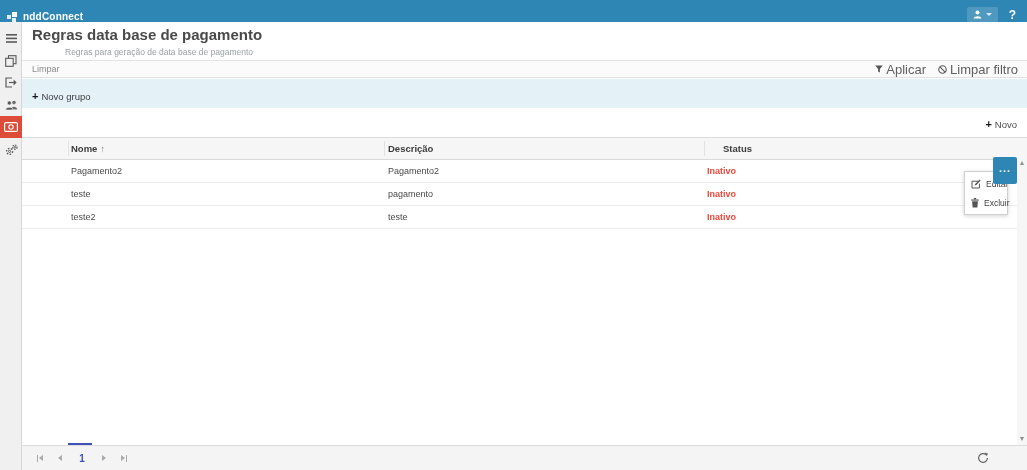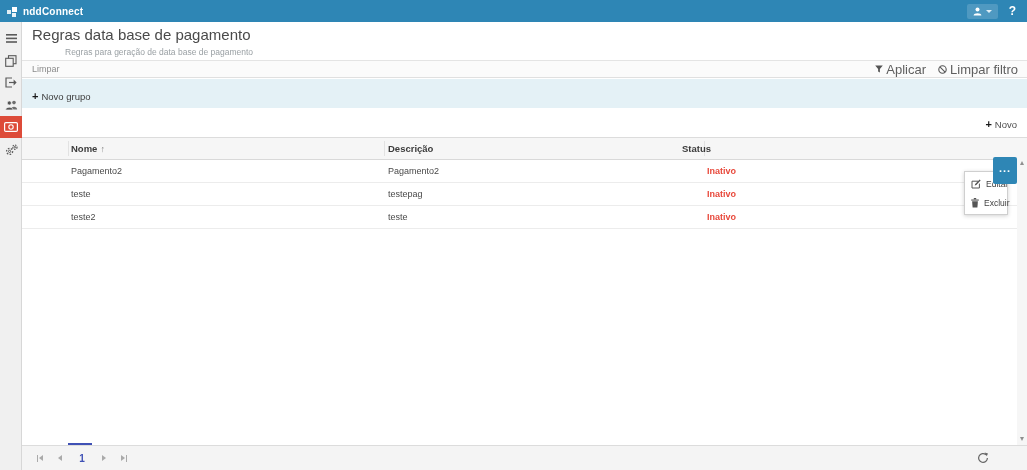--- a/index.html
+++ b/index.html
@@ -2,21 +2,21 @@
 <html><head>
 <meta charset="utf-8">
 <style>
   * { margin:0; padding:0; box-sizing:border-box; }
   html,body { width:1027px; height:470px; background:#fff; overflow:hidden;
               font-family:"Liberation Sans", sans-serif; }
   .app { position:relative; width:1027px; height:470px; }
 
   
   .topbar { position:absolute; left:0; top:0; width:1027px; height:22px;
-            background:#2e86b5; display:flex; align-items:center; color:#fff; z-index:10; }
+            background:#2e86b5; display:flex; align-items:flex-end; color:#fff; z-index:10; }
   .logo { position:relative; width:11px; height:11px; margin-left:7px; }
   .logo i { position:absolute; background:#fff; }
   .logo .s1 { left:0; top:4px; width:4px; height:4px; opacity:.85; }
   .logo .s2 { left:5px; top:1px; width:5px; height:5px; }
   .logo .s3 { left:5px; top:7px; width:4px; height:4px; opacity:.9; }
   .brand { margin-left:5px; font-size:10px; font-weight:bold; letter-spacing:.2px; }
   .topbar-right { margin-left:auto; display:flex; align-items:center; gap:8px; margin-right:8px; }
   .user-btn { display:flex; align-items:center; gap:4px; background:rgba(255,255,255,.16);
               padding:3px 6px; border-radius:2px; cursor:pointer; }
   .caret-down { width:0; height:0; border-left:3px solid transparent;
@@ -25,21 +25,21 @@
 
   
   .sidebar { position:absolute; left:0; top:22px; width:22px; height:448px;
              background:#f0f0f0; border-right:1px solid #d7d7d7; z-index:9; }
   .side-item { width:22px; height:21px; margin-top:1px; display:flex; align-items:center;
                justify-content:center; cursor:pointer; }
   .side-item.first { margin-top:6px; }
   .side-item.active { background:#dd4b39; height:22px; }
 
   
-  .page-title { position:absolute; left:32px; top:26px; font-size:15px; font-weight:400;
+  .page-title { position:absolute; left:32px; top:26px; font-size:15px; font-weight:700;
                 color:#4a4a4a; }
   .page-subtitle { position:absolute; left:33px; top:47px; font-size:8.5px; color:#9aa0a4;padding-left:32px; }
 
   
   .filterbar { position:absolute; left:22px; top:60px; width:1005px; height:18px;
                background:#fbfbfb; border-top:1px solid #e4e4e4; border-bottom:1px solid #e0e0e0;
                display:flex; align-items:center; }
   .filters-label { margin-left:10px; font-size:9px; color:#8c8c8c; }
   .filter-actions { margin-left:auto; margin-right:9px; display:flex; align-items:center; gap:12px; }
   .filter-action { display:flex; align-items:center; gap:3px; font-size:13px; color:#5f5f5f; cursor:pointer; }
@@ -53,21 +53,21 @@
   .toolbar-new { position:absolute; right:10px; top:119px; display:flex; align-items:center; gap:3px;
                  font-size:9.5px; color:#4d4d4d; cursor:pointer; z-index:3; }
 
   
   .grid-header { position:absolute; left:22px; top:137px; width:1005px; height:23px;
                  background:#f6f6f6; border-top:1px solid #dcdcdc; border-bottom:1px solid #d9d9d9; }
   .hsep { position:absolute; top:3px; bottom:3px; width:1px; background:#e2e2e2; }
   .hsep.p1 { left:46px; } .hsep.p2 { left:362px; } .hsep.p3 { left:682px; }
   .hcell { position:absolute; top:0; height:100%; display:flex; align-items:center; gap:3px;
            font-size:9.5px; font-weight:bold; color:#3c3c3c; cursor:pointer; }
-  .h-nome { left:49px; } .h-desc { left:366px; } .h-status { left:660px; }
+  .h-nome { left:49px; } .h-desc { left:366px; } .h-status { left:701px; }
   .sort-arrow { font-size:9px; color:#8a8a8a; font-weight:normal; }
 
   .grid-row { position:absolute; left:22px; width:1005px; height:23px; background:#fff;
               border-bottom:1px solid #ececec; cursor:pointer; }
   .r0 { top:160px; } .r1 { top:183px; } .r2 { top:206px; }
   .cell { position:absolute; top:0; height:100%; display:flex; align-items:center;
           font-size:9px; color:#4a4a4a; }
   .c-nome { left:49px; } .c-desc { left:366px; } .c-status { left:685px; }
   .status-inativo { color:#e8493c; font-weight:bold; }
 
@@ -248,21 +248,21 @@
     </div>
   </div>
 
   <div class="grid-row r0">
     <div class="cell c-nome">Pagamento2</div>
     <div class="cell c-desc">Pagamento2</div>
     <div class="cell c-status status-inativo">Inativo</div>
   </div>
   <div class="grid-row r1">
     <div class="cell c-nome">teste</div>
-    <div class="cell c-desc">testepag</div>
+    <div class="cell c-desc">pagamento</div>
     <div class="cell c-status status-inativo">Inativo</div>
   </div>
   <div class="grid-row r2">
     <div class="cell c-nome">teste2</div>
     <div class="cell c-desc">teste</div>
     <div class="cell c-status status-inativo">Inativo</div>
   </div>
 
   <div class="row-actions-btn">
     <span>...</span>

